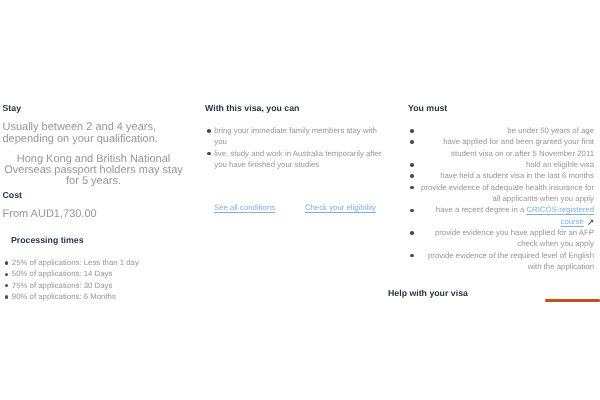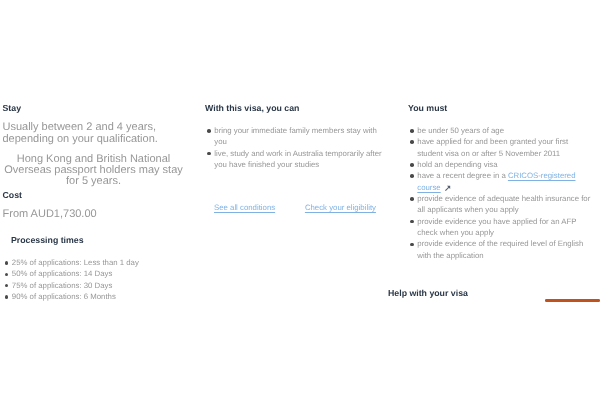--- a/index.html
+++ b/index.html
@@ -133,30 +133,31 @@
   <div class="blk linkline" style="left:214px; top:202.1px;">
     <a class="link" href="#">See all conditions</a>
   </div>
   <div class="blk linkline" style="left:304.9px; top:202.1px;text-align:center;">
     <a class="link" href="#">Check your eligibility</a>
   </div>
 
   <div class="blk" style="left:408px; top:102.5px;">
     <h2 class="sec">You must</h2>
   </div>
-  <div class="blk" style="left:408px; top:125.0px; width:186px;">
+  <div class="blk" style="left:408px; top:125.0px; width:186px;text-align:right;">
     <ul class="list">
       <li>be under 50 years of age</li>
       <li>have applied for and been granted your first student visa on or after 5 November 2011</li>
-      <li>hold an depending visa</li>
+      <li>hold an eligible visa</li>
+      <li>have held a student visa in the last 6 months</li>
+      <li>provide evidence of adequate health insurance for all applicants when you apply</li>
       <li><span>have a recent degree in a </span><a class="link" href="#"><span>CRICOS-registered course</span></a><span class="ext"><svg viewBox="0 0 10 10" width="7.0" height="7.0">
               <path d="M2.0 8.0 L8.2 1.8" stroke="#555f6d" stroke-width="1.5" fill="none"></path>
               <path d="M4.3 1.2 L8.8 1.2 L8.8 5.7 Z" fill="#555f6d"></path>
             </svg></span></li>
-      <li>provide evidence of adequate health insurance for all applicants when you apply</li>
       <li>provide evidence you have applied for an AFP check when you apply</li>
       <li>provide evidence of the required level of English with the application</li>
     </ul>
   </div>
   <div class="blk" style="left:388px; top:287.8px;text-align:right;">
     <h2 class="sec">Help with your visa</h2>
   </div>
 
   <div class="orange-bar"></div>
 </div>

